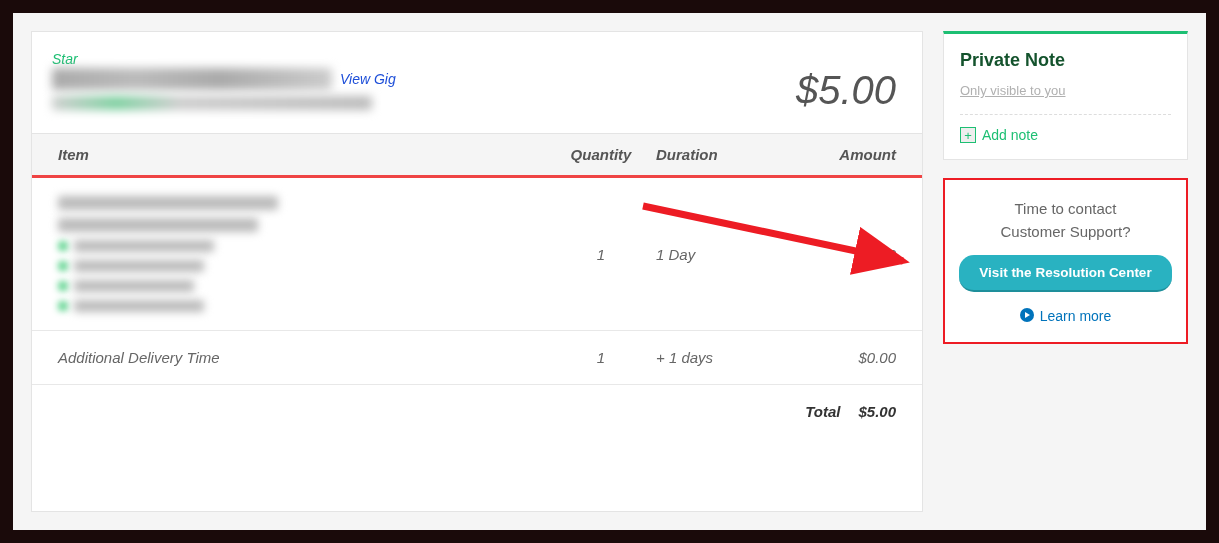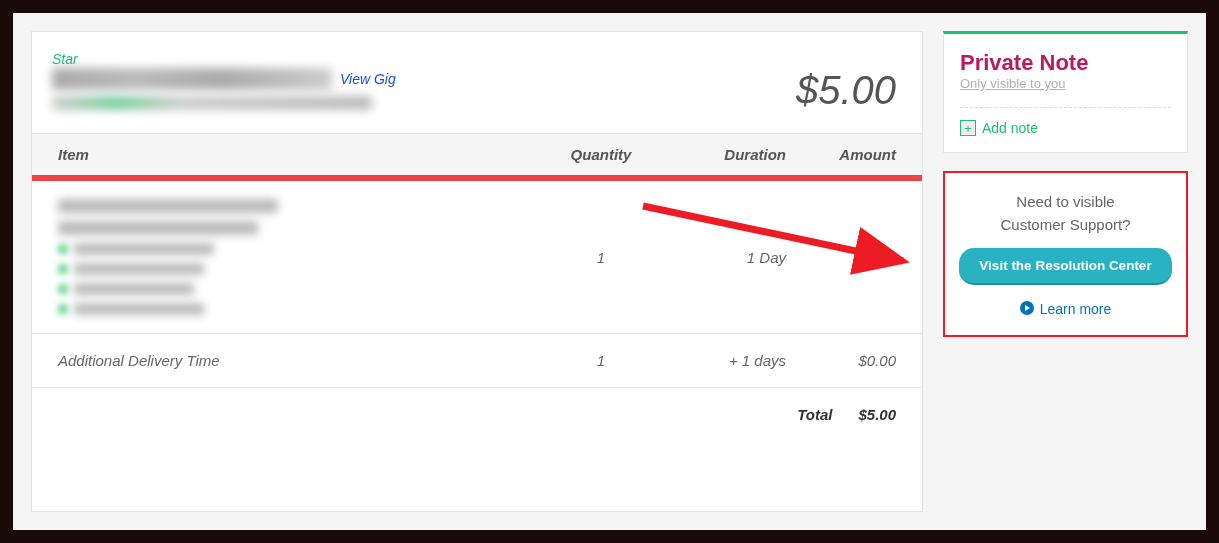--- a/index.html
+++ b/index.html
@@ -53,29 +53,29 @@
       border-radius: 3px;
     }
     .title-row { display: flex; align-items: center; gap: 8px; }
     .view-gig { color: #1d4ed8; font-size: 14px; }
     .price { font-size: 40px; color: #555; font-weight: 400; }
     
     .table-header {
       display: flex;
       background: #f5f5f5;
       border-top: 1px solid #e4e4e4;
-      border-bottom: 6px solid #ef4444;
+      border-bottom: 3px solid #ef4444;
       padding: 12px 26px;
       font-size: 15px;
       color: #555;
       font-weight: 600;
     }
     .col-item { flex: 1; }
     .col-qty { width: 110px; text-align: center; }
-    .col-dur { width: 130px; text-align: right; }
+    .col-dur { width: 130px; }
     .col-amt { width: 110px; text-align: right; }
     
     .table-row {
       display: flex;
       padding: 18px 26px;
       border-bottom: 1px solid #e8e8e8;
       font-size: 15px;
       color: #666;
       align-items: center;
     }
@@ -92,32 +92,32 @@
     .blur-dot { width: 10px; height: 10px; background: #6fd89a; filter: blur(3px); border-radius: 2px; }
     .blur-txt { height: 12px; background: #bbb; filter: blur(4px); border-radius: 2px; }
     
     .total-row {
       display: flex;
       justify-content: flex-end;
       padding: 18px 26px 0;
       font-size: 15px;
       color: #333;
       font-weight: 600;
-      gap: 26px;
+      gap: 18px;
     }
     
     
     .sidebar { width: 245px; display: flex; flex-direction: column; gap: 18px; }
     .note-panel {
       background: #fff;
       border: 1px solid #e4e4e4;
       border-top: 3px solid #1dbf73;
       padding: 16px;
     }
-    .note-title { font-size: 22px; color: #be185d; font-weight: 600; margin-bottom: 0; }
+    .note-title { font-size: 18px; color: #14532d; font-weight: 600; margin-bottom: 12px; }
     .note-sub { font-size: 13px; color: #b0b0b0; margin-bottom: 16px; text-decoration: underline; }
     .note-divider { border-top: 1px dashed #ddd; margin-bottom: 12px; }
     .add-note-link { 
       color: #1dbf73; font-size: 14px; 
       display: flex; align-items: center; gap: 6px;
       cursor: pointer;
     }
     .plus-box {
       width: 16px; height: 16px; border: 1px solid #1dbf73;
       display: inline-flex; align-items: center; justify-content: center;
@@ -241,21 +241,21 @@
       <div class="note-sub">Only visible to you</div>
       <div class="note-divider"></div>
       <div class="add-note-link">
         <span class="plus-box">+</span>
         <span>Add note</span>
       </div>
     </div>
 
     <div class="support-panel">
       <div class="support-text">
-        <span>Need to visible</span><br>
+        <span>Time to contact</span><br>
         <span>Customer Support?</span>
       </div>
       <button class="resolution-btn">Visit the Resolution Center</button>
       <div class="learn-more">
         <span class="play-circle">
             <span class="play-tri"></span>
           </span>
         <span>Learn more</span>
       </div>
     </div>

